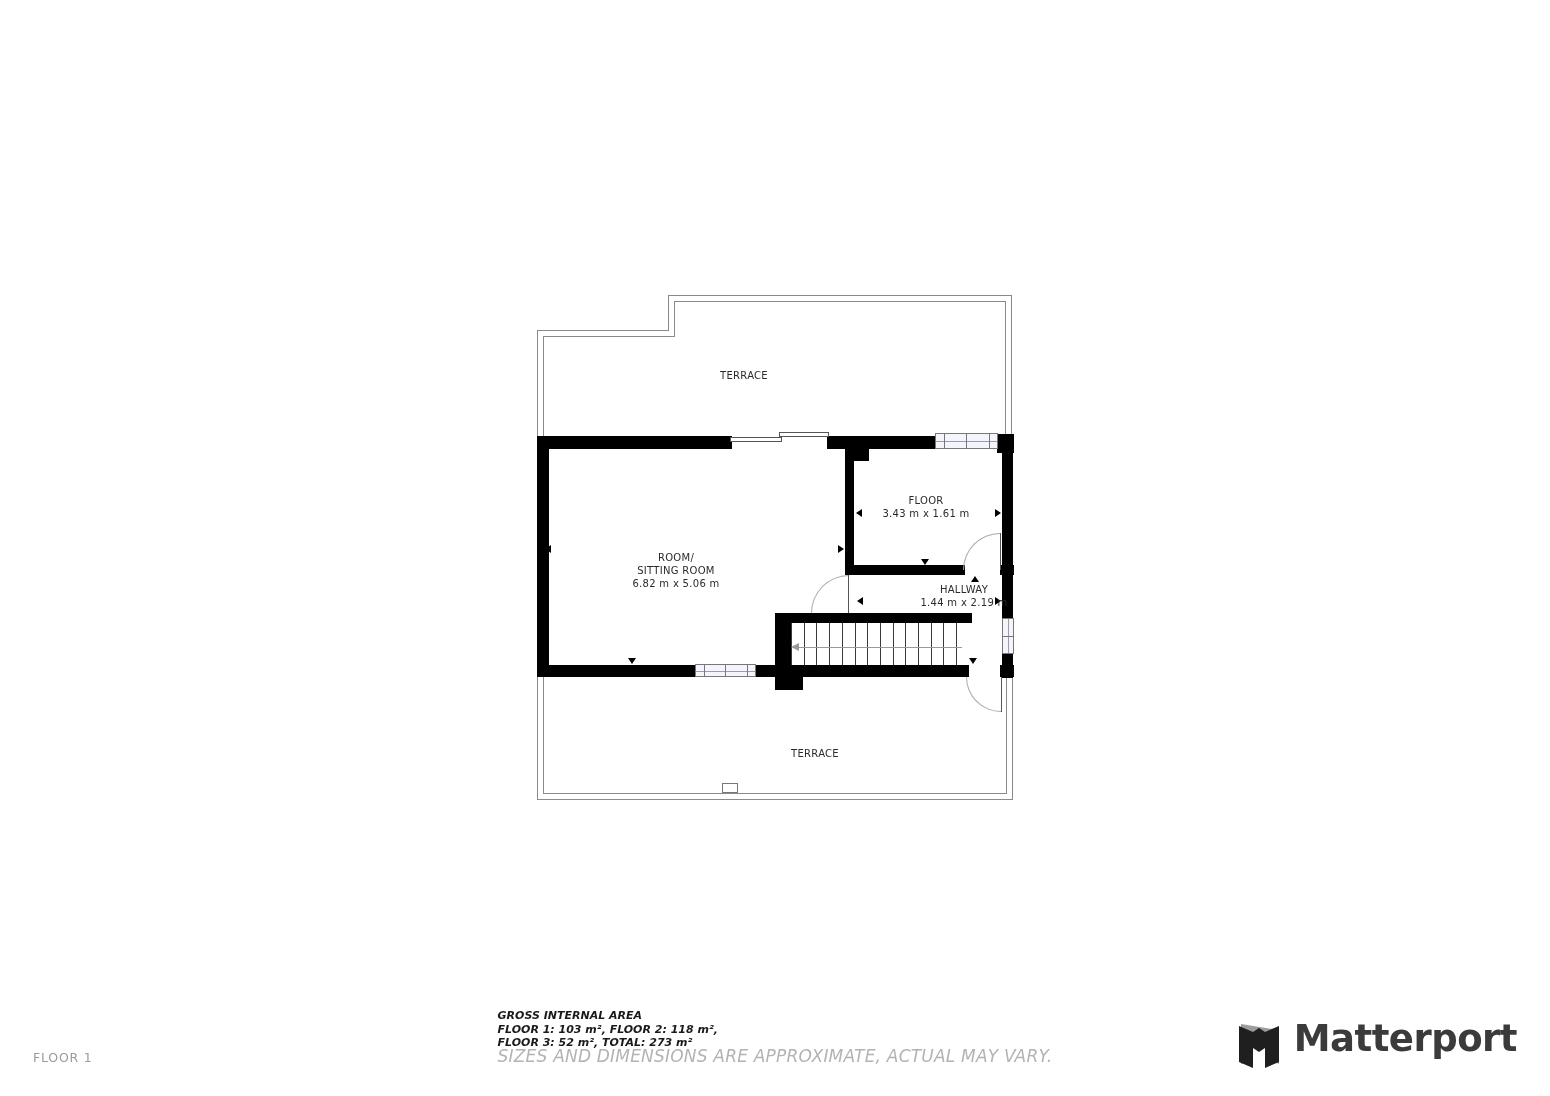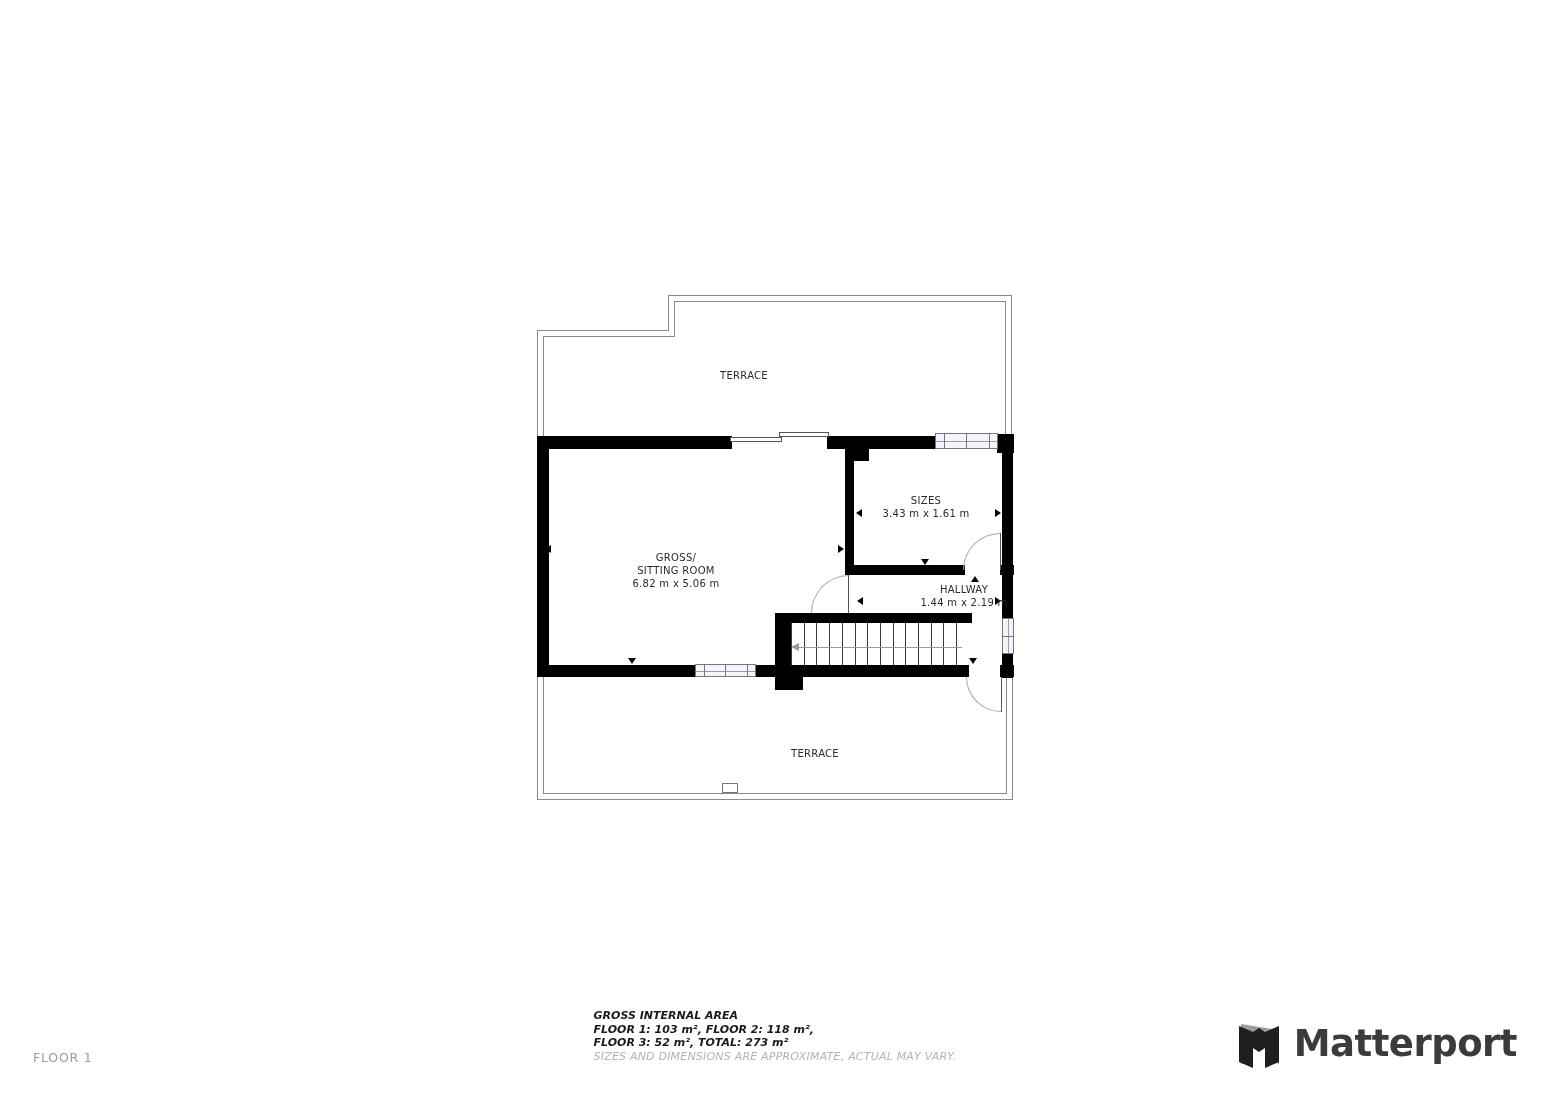--- a/index.html
+++ b/index.html
@@ -45,25 +45,25 @@
     border-top:4px solid transparent; border-bottom:4px solid transparent; border-right:8px solid #999; }
 
   
   .room-label { position:absolute; transform:translate(-50%,-50%); text-align:center;
     color:#2b2b2b; font-size:10px; line-height:13px; letter-spacing:0.3px; white-space:nowrap; }
 
   
   .footer { position:absolute; left:50%; top:1009px; transform:translateX(-50%);
     text-align:left; line-height:13.5px; white-space:nowrap;font-style:italic; }
   .footer .f-bold { font-size:11px; font-weight:bold; color:#1a1a1a; }
-  .footer .f-muted { font-size:11px; color:#b3b3b3; letter-spacing:0.2px; }
+  .footer .f-muted { font-size:17px; color:#b3b3b3; letter-spacing:0.2px; }
 
   .floor-tag { position:absolute; left:33px; top:1050px; font-size:12.5px; color:#9b9b9b; letter-spacing:0.8px; }
 
-  .brand { position:absolute; right:33px; top:1017px; display:flex; align-items:center; gap:9px; }
+  .brand { position:absolute; right:33px; top:1017px; display:flex; align-items:flex-start; gap:9px; }
   .brand-text { font-size:37px; font-weight:bold; color:#3b3b3b; letter-spacing:-0.5px; }
 </style>
 </head>
 <body>
 
 <div class="canvas">
 
   <div class="tline" style="left:537px;top:330px;width:1px;height:107px;"></div>
   <div class="tline" style="left:543px;top:336px;width:1px;height:101px;"></div>
   <div class="tline" style="left:537px;top:330px;width:132px;height:1px;"></div>
@@ -142,27 +142,27 @@
   <div class="mk mk-up" style="left:971px;top:576px;"></div>
   <div class="mk mk-left" style="left:857px;top:597px;"></div>
   <div class="mk mk-right" style="left:995px;top:597px;"></div>
   <div class="mk mk-down" style="left:969px;top:658px;"></div>
 
   <div class="room-label" style="left:744px;top:375px;">
     <span>TERRACE</span>
   </div>
 
   <div class="room-label" style="left:676px;top:570px;">
-    <div>GROSS/</div>
+    <div>ROOM/</div>
     <div>SITTING ROOM</div>
     <div>6.82 m x 5.06 m</div>
   </div>
 
   <div class="room-label" style="left:926px;top:507px;">
-    <div>SIZES</div>
+    <div>FLOOR</div>
     <div>3.43 m x 1.61 m</div>
   </div>
 
   <div class="room-label" style="left:931px;top:596px;margin-left:33px;">
     <div>HALLWAY</div>
     <div>1.44 m x 2.19 m</div>
   </div>
 
   <div class="room-label" style="left:815px;top:753px;">
     <span>TERRACE</span>

